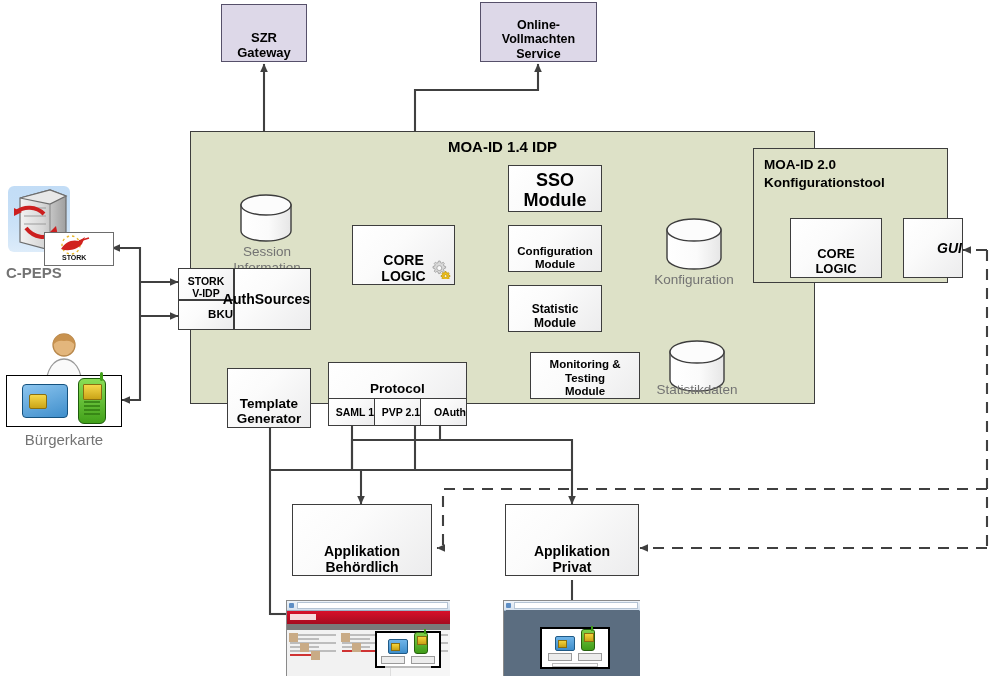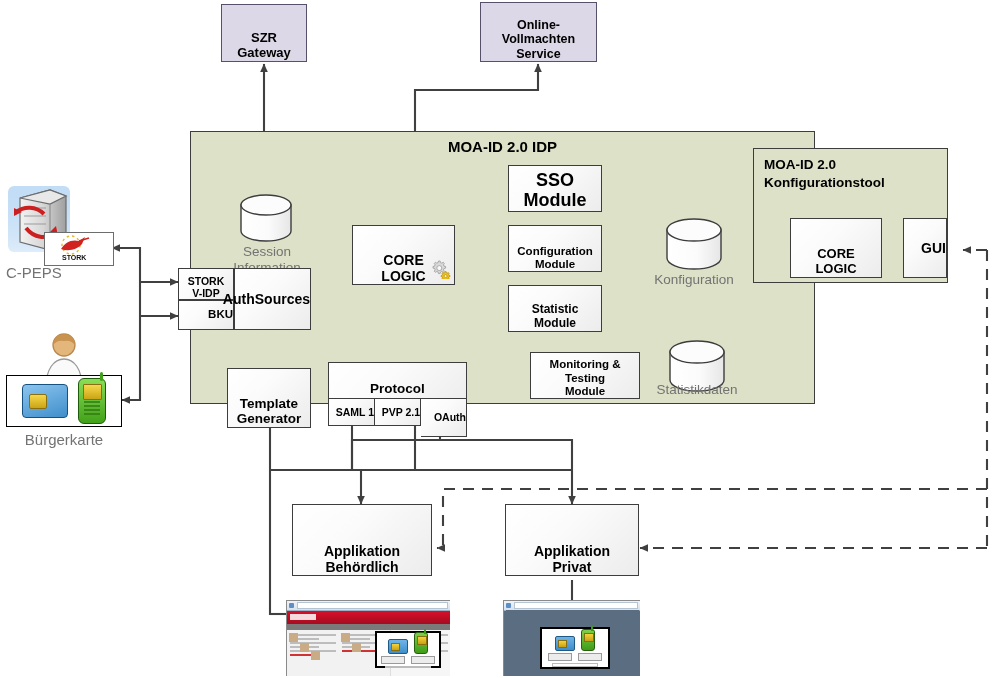--- a/index.html
+++ b/index.html
@@ -159,21 +159,21 @@
       <path d="M987,250 L963,250" marker-end="url(#ah2)"></path>
       <path d="M987,489 L443,489 L443,548 L437,548" marker-end="url(#ah2)"></path>
     </g>
 
     <g fill="none" stroke="#404040" stroke-width="2.1">
       <path d="M270,614 L290,614"></path>
     </g>
   </svg>
 
   <div class="greenbox" style="left:190px;top:131px;width:625px;height:273px;">
-    <div class="title" style="font-size:15px;">MOA-ID 2.0 IDP</div>
+    <div class="title" style="font-size:15px;">MOA-ID 1.4 IDP</div>
   </div>
 
   <div class="greenbox left-title" style="left:753px;top:148px;width:195px;height:135px;">
     <div class="title" style="font-size:13.5px;">MOA-ID 2.0</div>
     <div class="title" style="font-size:13.5px;top:26px;">Konfigurationstool</div>
   </div>
 
   <div class="box ext" style="left:221px;top:4px;width:86px;height:58px;font-size:13px;flex-direction:column;">
     <span>SZR</span>
     <span>Gateway</span>
@@ -264,21 +264,21 @@
     <span>Protocol</span>
     <span>Adapter</span>
   </div>
   <div style="position:absolute;left:328px;top:398px;width:139px;height:28px;display:flex;">
     <div class="box comp thin" style="position:relative;left:0;top:0;flex:1;height:28px;font-size:10.5px;">
       <span>SAML 1</span>
     </div>
     <div class="box comp thin" style="position:relative;left:0;top:0;flex:1;height:28px;font-size:10.5px;border-left:none;">
       <span>PVP 2.1</span>
     </div>
-    <div class="box comp thin" style="position:relative;left:0;top:0;flex:1;height:39px;font-size:10.5px;border-left:none;">
+    <div class="box comp thin" style="position:relative;left:0;top:0;flex:1;height:28px;font-size:10.5px;border-left:none;">
       <span>OAuth</span>
     </div>
   </div>
 
   <div class="cyl" style="left:665px;top:218px;width:58px;height:52px;">
     <svg width="58" height="52" viewBox="0 0 58 52">
       <path d="M2,12 L2,40 A27,11 0 0,0 56,40 L56,12 Z" fill="url(#cg1)" stroke="#3d3d3d" stroke-width="1.4"></path>
       <ellipse cx="29" cy="12" rx="27" ry="11" fill="#fcfcfc" stroke="#3d3d3d" stroke-width="1.4"></ellipse>
     </svg>
   </div>
@@ -289,21 +289,21 @@
       <path d="M2,12 L2,40 A27,11 0 0,0 56,40 L56,12 Z" fill="url(#cg1)" stroke="#3d3d3d" stroke-width="1.4"></path>
       <ellipse cx="29" cy="12" rx="27" ry="11" fill="#fcfcfc" stroke="#3d3d3d" stroke-width="1.4"></ellipse>
     </svg>
   </div>
   <div class="plainlabel" style="left:641px;top:382px;width:112px;font-size:13.5px;">Statistikdaten</div>
 
   <div class="box comp" style="left:790px;top:218px;width:92px;height:60px;font-size:13px;flex-direction:column;">
     <span>CORE</span>
     <span>LOGIC</span>
   </div>
-  <div class="box comp" style="left:903px;top:218px;width:44px;height:60px;font-size:14px;">
+  <div class="box comp" style="left:903px;top:218px;width:60px;height:60px;font-size:14px;font-style:italic;">
     <span>GUI</span>
   </div>
 
   <div class="server" style="left:6px;top:182px;width:68px;height:78px;">
     <svg width="68" height="78" viewBox="0 0 68 78">
       <defs>
         <linearGradient id="srvG" x1="0" y1="0" x2="1" y2="0">
           <stop offset="0" stop-color="#f2f2f2"></stop>
             <stop offset=".5" stop-color="#d7d7d7"></stop>
             <stop offset="1" stop-color="#9f9f9f"></stop>
@@ -327,21 +327,21 @@
   <div style="position:absolute;left:44px;top:232px;width:68px;height:32px;background:#fff;border:1.3px solid #6d6d6d;">
     <svg width="66" height="30" viewBox="0 0 66 30">
       <g stroke="#e8b62a" stroke-width="1.4" fill="none">
         <circle cx="26" cy="12" r="9" stroke-dasharray="2.4,3"></circle>
       </g>
       <path d="M16,16 C20,9 27,6 34,8 L40,4 L37,11 C33,16 24,19 16,16 Z" fill="#d1231f"></path>
       <path d="M34,8 L44,5" stroke="#d1231f" stroke-width="1.6"></path>
       <text x="17" y="27" font-family="'Liberation Sans',sans-serif" font-size="7" font-weight="bold" fill="#111">STORK</text>
     </svg>
   </div>
-  <div class="plainlabel" style="left:2px;top:264px;width:92px;font-size:15px;text-align:left;padding-left:4px;">C-PEPS</div>
+  <div class="plainlabel" style="left:2px;top:264px;width:92px;font-size:15px;text-align:left;padding-left:4px;font-weight:bold;">C-PEPS</div>
 
   <div class="person" style="left:40px;top:331px;width:48px;height:56px;">
     <svg width="48" height="56" viewBox="0 0 48 56">
       <circle cx="24" cy="14" r="11" fill="#e3b67c" stroke="#b8884c" stroke-width="1.3"></circle>
       <path d="M24,10 a11,11 0 0,1 11,4 a11,11 0 0,0 -22,0 a11,11 0 0,1 11,-4z" fill="#c8924f"></path>
       <path d="M6,56 C6,38 14,28 24,28 C34,28 42,38 42,56 Z" fill="#fafafa" stroke="#9a9a9a" stroke-width="1.3"></path>
     </svg>
   </div>
 
   <div class="bk-box" style="left:6px;top:375px;width:116px;height:52px;">

